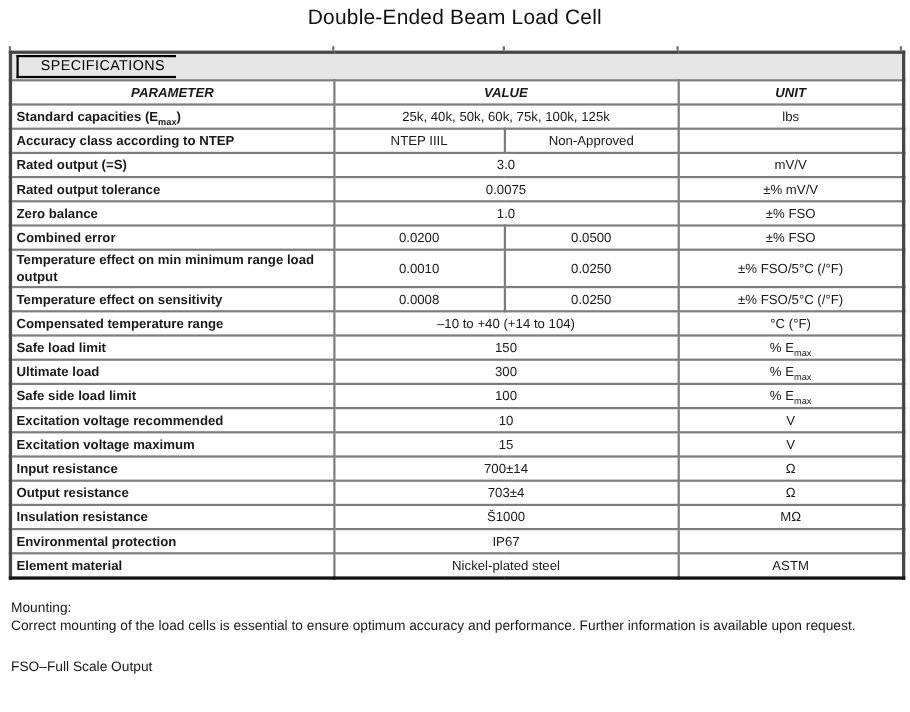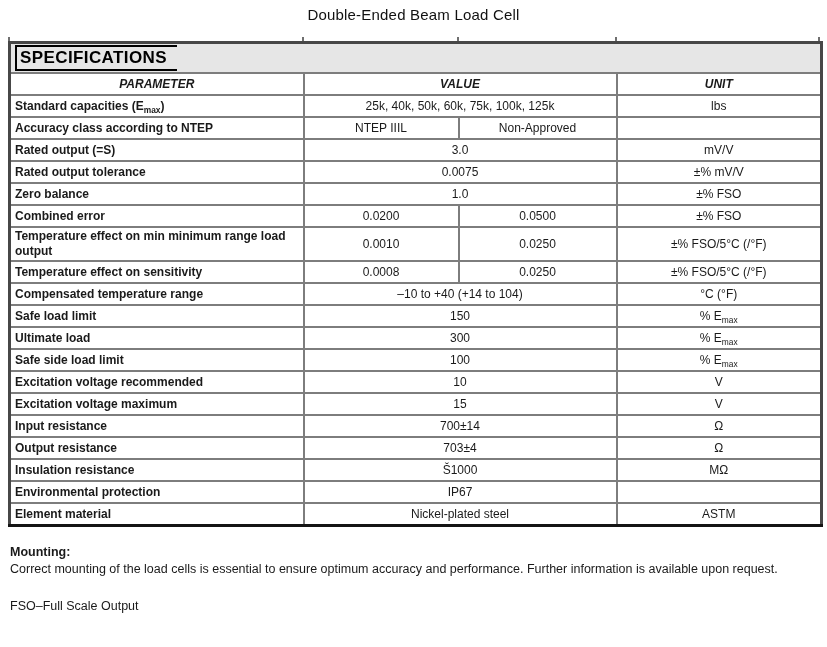--- a/index.html
+++ b/index.html
@@ -2,47 +2,47 @@
 <html><head>
 <meta charset="utf-8">
 <style>
   html,body{margin:0;padding:0;}
   body{
     width:827px;height:647px;background:#ffffff;
     font-family:"Liberation Sans", sans-serif;color:#1a1a1a;
     position:relative;overflow:hidden;
   }
   .title{
-    text-align:center;font-size:15px;font-weight:normal;
+    text-align:center;font-size:19px;font-weight:normal;
     padding-top:6px;letter-spacing:0.2px;color:#111;
   }
   .table-area{margin:14px 7px 0 8px;position:relative;}
   
   .top-strip{height:4px;position:relative;width:812px;}
   .top-strip .tick{position:absolute;top:0;width:2px;height:4px;background:#6f6f6f;}
   table.spec{
     width:812px;border-collapse:collapse;table-layout:fixed;
     border:3px solid #474747;border-bottom:3px solid #141414;
   }
   table.spec td{
     border:2px solid #7d7d7d;font-size:12px;height:18px;
     padding:1px 4px;vertical-align:middle;line-height:1.25;
     overflow:hidden;white-space:normal;
   }
   td.band{background:#e6e6e6;padding:2px 0 1px 4px;height:16px;}
   .spec-label{
-    display:inline-block;font-weight:bold;font-size:17px;letter-spacing:0.4px;
-    border:2px solid #000;border-right:none;padding:0 10px 1px 3px;color:#000;
+    display:inline-block;font-weight:normal;font-size:13px;letter-spacing:0.4px;
+    border:2px solid #000;border-right:none;padding:0 10px 1px 20px;color:#000;
   }
   td.head{font-weight:bold;text-align:center;font-size:12.5px;background:#fff;font-style:italic;}
   td.param{text-align:left;font-weight:bold;}
   td.val,td.unit{text-align:center;font-weight:normal;margin-top:36px;}
   sub{font-size:0.7em;line-height:0;}
   .footer{margin:17px 10px 0 10px;font-size:12.5px;line-height:1.32;}
-  .footer .head-line{font-weight:bold;}
+  .footer .head-line{font-weight:normal;}
   .footer p{margin:0;max-width:800px;}
   .fso-line{margin-top:21px;}
 </style>
 </head>
 <body>
 
 <div class="title">Double-Ended Beam Load Cell</div>
 
 <div class="table-area">
   <div class="top-strip">

